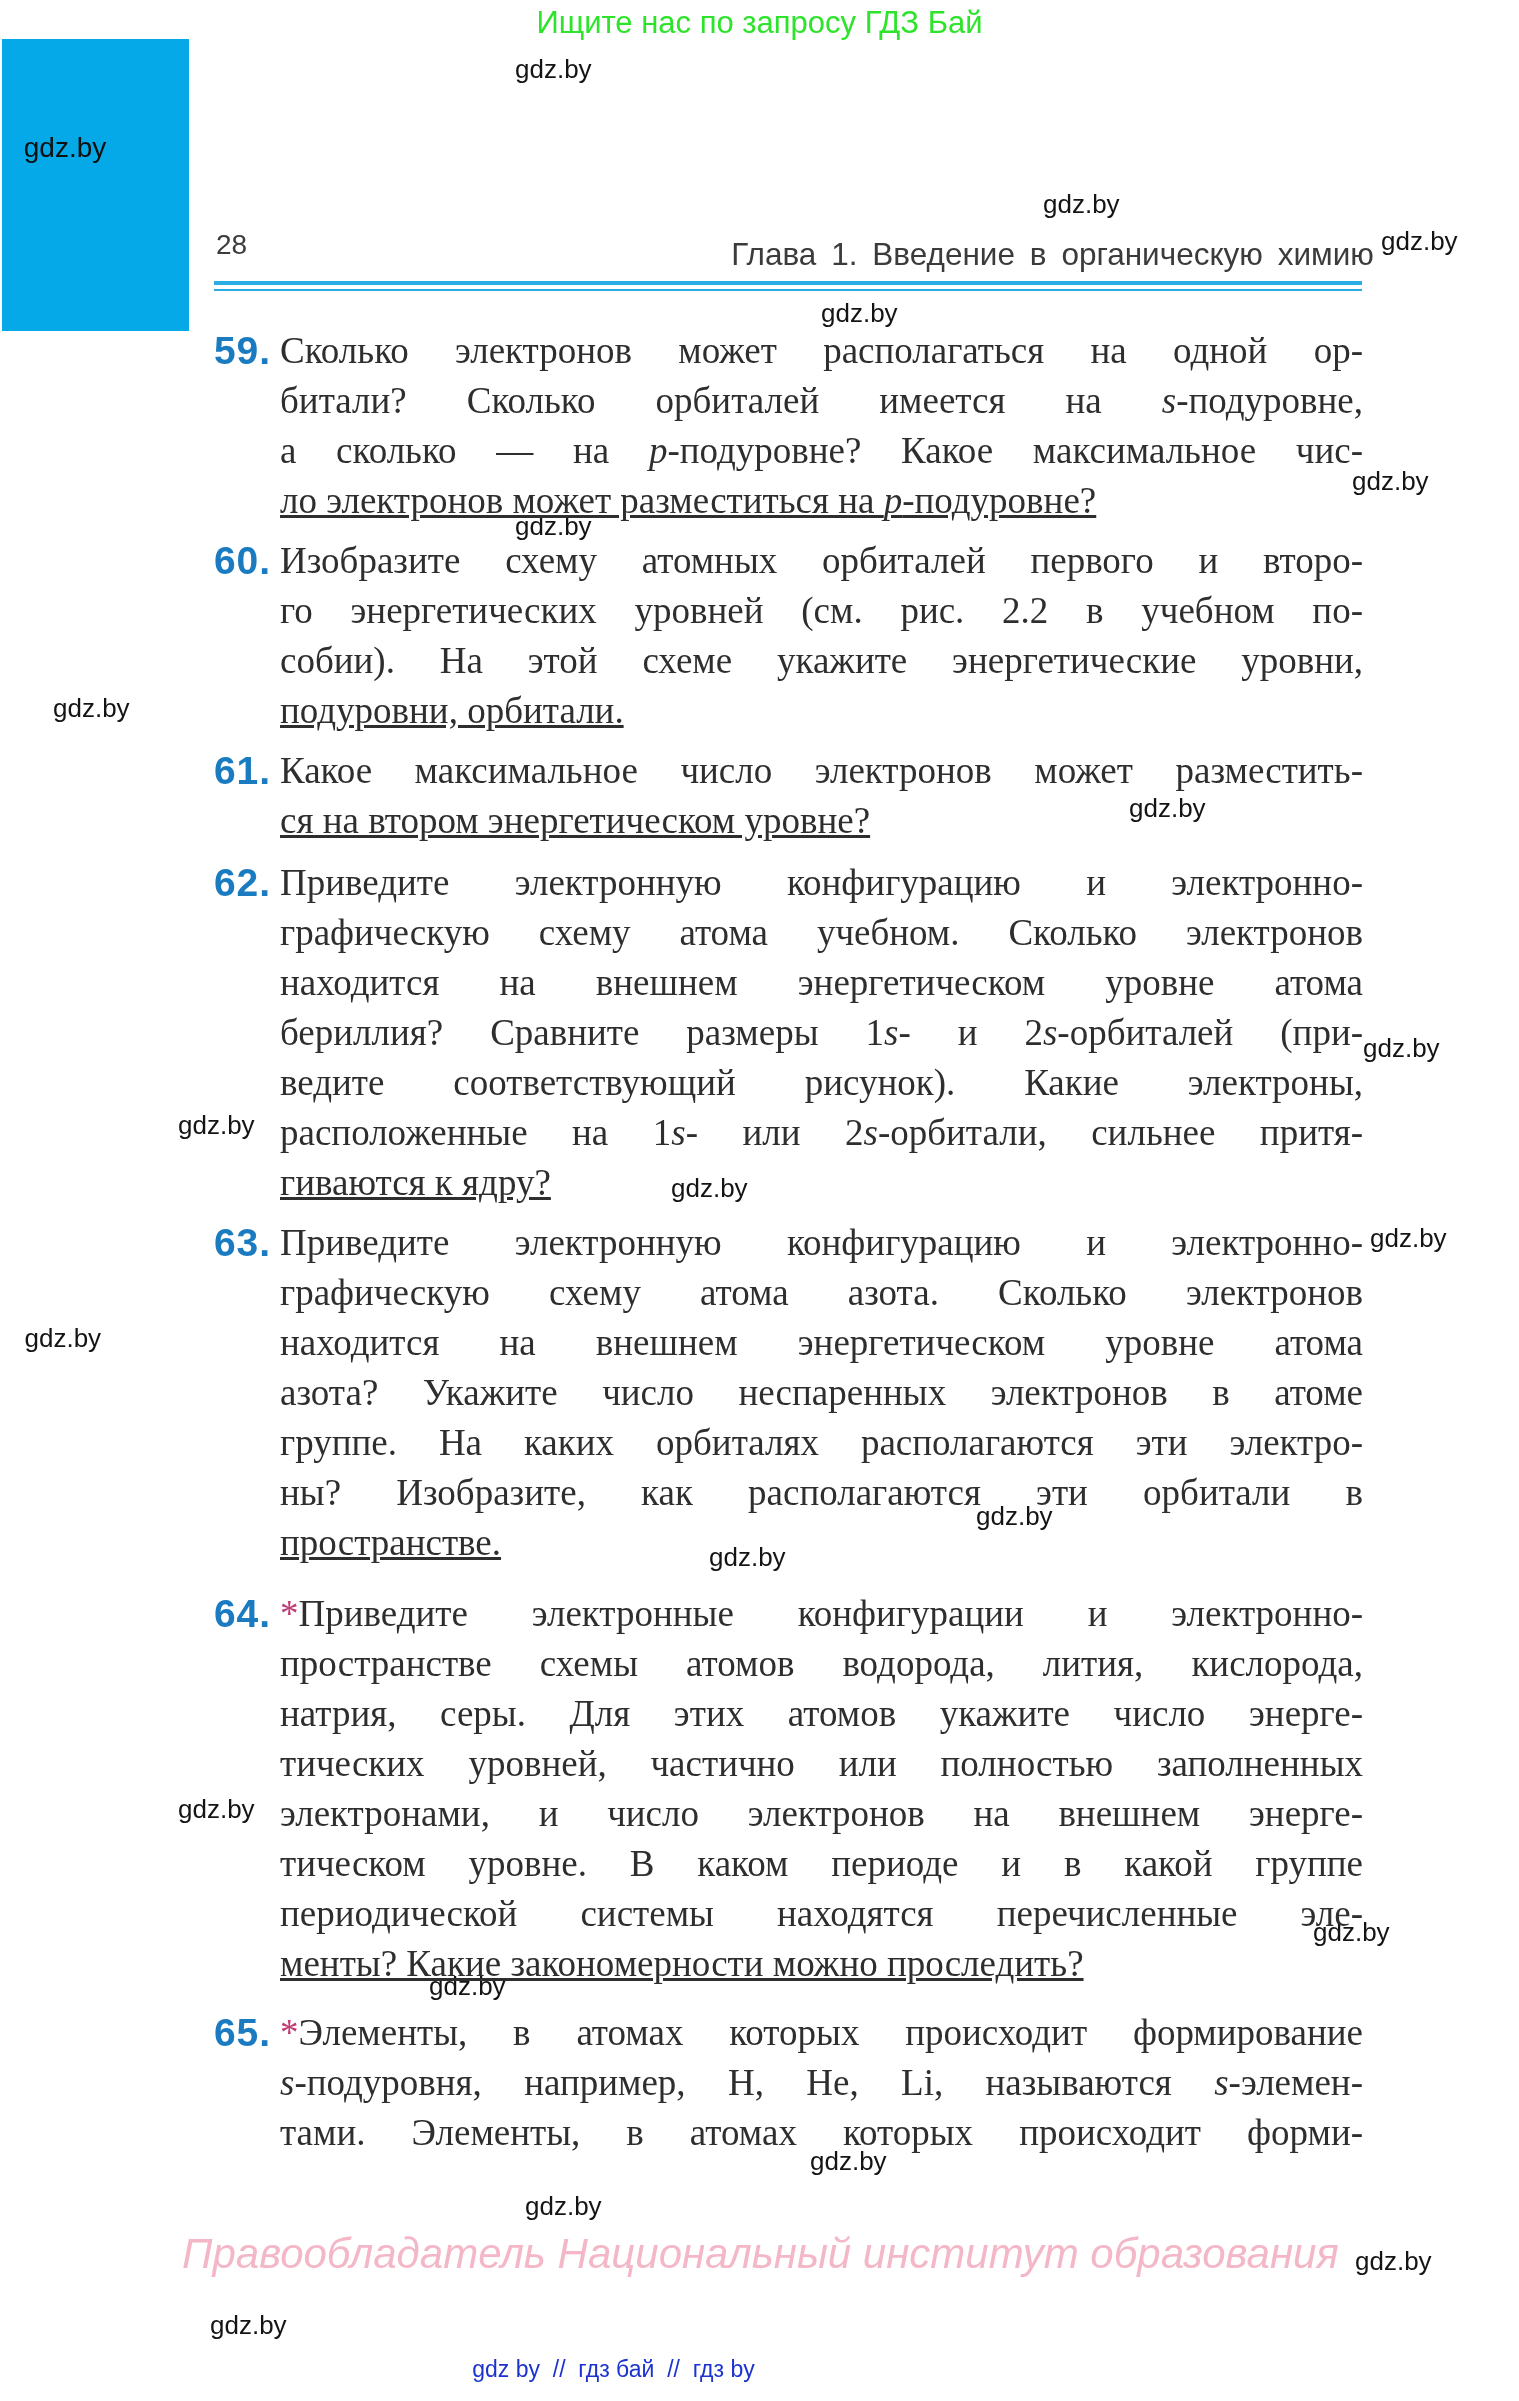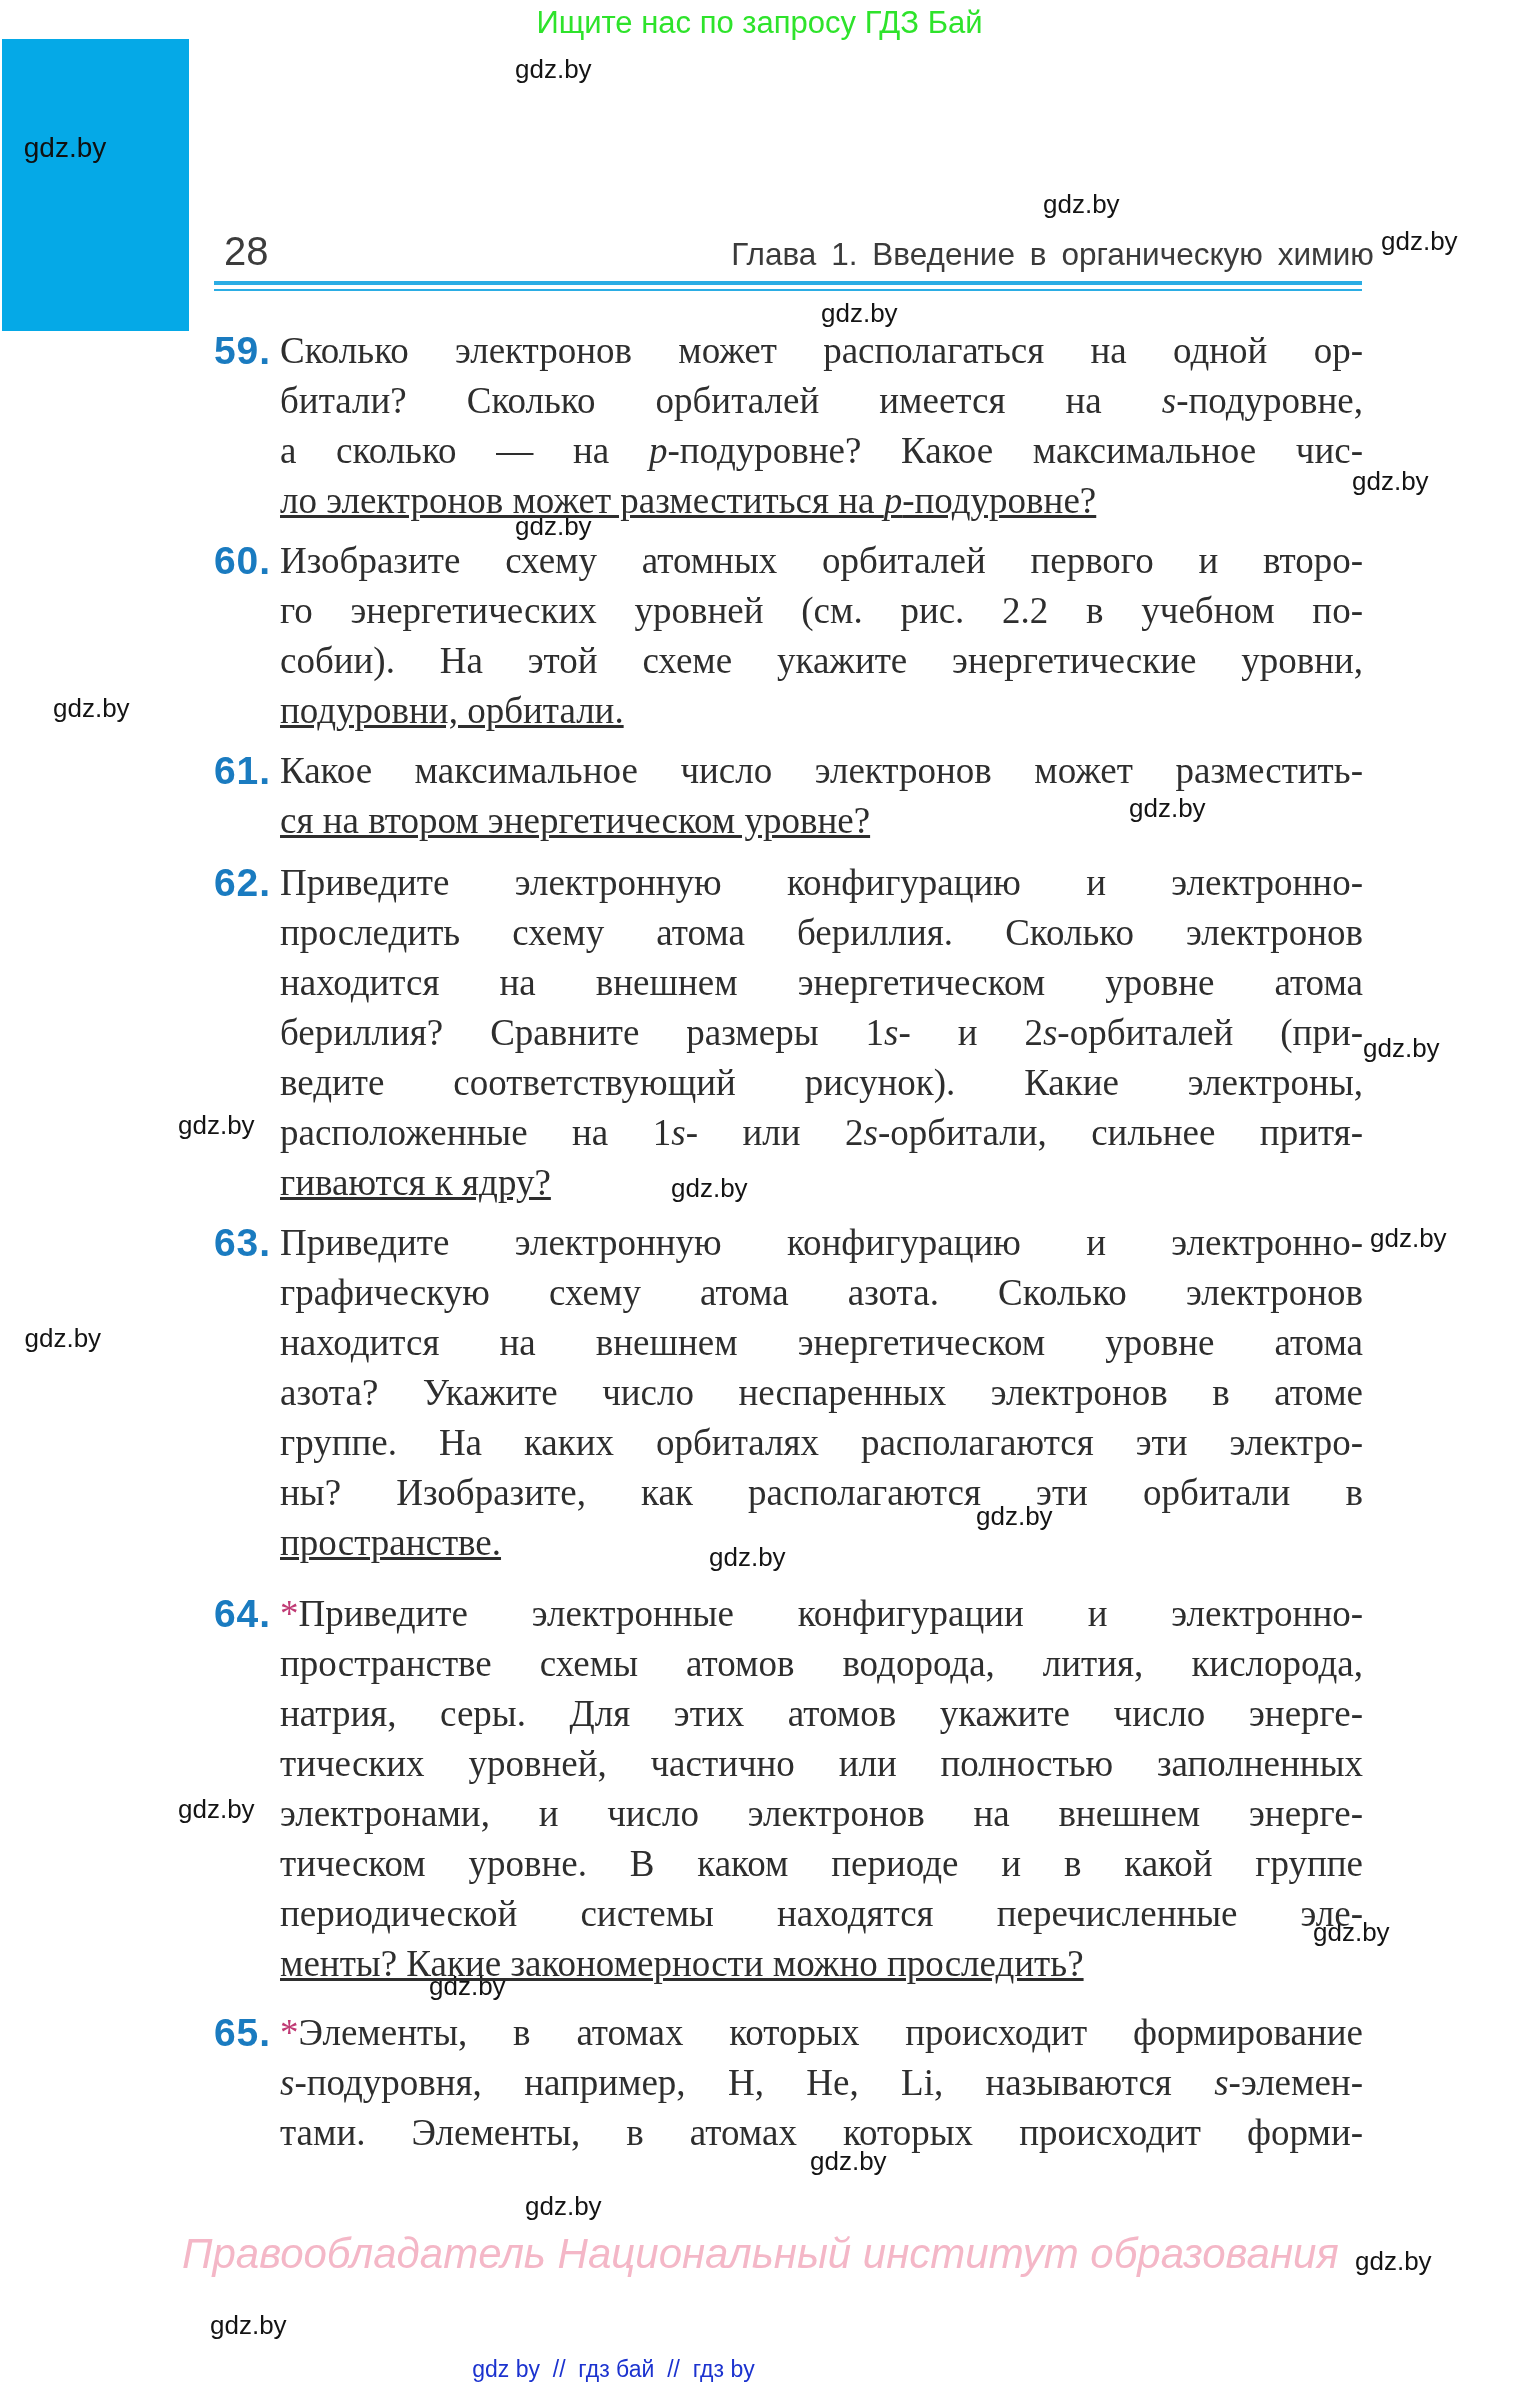--- a/index.html
+++ b/index.html
@@ -7,21 +7,21 @@
         font-family:"Liberation Sans",sans-serif;}
 
   .banner{position:absolute;left:0;top:5.3px;width:1519px;text-align:center;
           font-size:31px;color:#2ee32b;}
 
   .brand-box{position:absolute;left:1.8px;top:39px;width:187px;height:292px;background:#05a9e7;}
   .brand-box .label{position:absolute;left:22px;top:93px;font-size:28px;color:#101010;}
 
   .wm{position:absolute;font-size:26px;color:#141414;white-space:nowrap;}
 
-  .page-number{position:absolute;left:224px;top:229px;font-size:40px;color:#3c3c3c;}
+  .page-number{position:absolute;left:216px;top:229px;font-size:28px;color:#3c3c3c;}
   .chapter-title{position:absolute;left:613px;top:236px;width:761px;text-align:right;
                  font-size:31.5px;color:#3b3b3b;word-spacing:6.1px;white-space:nowrap;}
   .header-rule{position:absolute;left:214px;top:281px;width:1148px;height:4.4px;
                border-top:4.4px solid #2bade4;border-bottom:2.6px solid #2bade4;}
 
   .question{position:absolute;left:214px;width:1148px;}
   .qnum{position:absolute;left:0;top:0;font-weight:bold;font-size:39px;line-height:50px;
         color:#1a7bc0;letter-spacing:0.9px;}
   .qtext{margin-left:66px;width:1083px;font-family:"Liberation Serif",serif;
          font-size:37px;line-height:50px;color:#2e2e2e;}
@@ -98,21 +98,21 @@
     <div class="qtext">
         <div class="tline">Какое максимальное число электронов может разместить-</div>
         <div class="tline tline-last">ся на втором энергетическом уровне?</div>
       </div>
   </div>
 
   <div class="question" style="top:858px">
     <span class="qnum">62.</span>
     <div class="qtext">
         <div class="tline">Приведите электронную конфигурацию и электронно-</div>
-        <div class="tline">проследить схему атома бериллия. Сколько электронов</div>
+        <div class="tline">графическую схему атома учебном. Сколько электронов</div>
         <div class="tline">находится на внешнем энергетическом уровне атома</div>
         <div class="tline">бериллия? Сравните размеры 1<i>s</i>- и 2<i>s</i>-орбиталей (при-</div>
         <div class="tline">ведите соответствующий рисунок). Какие электроны,</div>
         <div class="tline">расположенные на 1<i>s</i>- или 2<i>s</i>-орбитали, сильнее притя-</div>
         <div class="tline tline-last">гиваются к ядру?</div>
       </div>
   </div>
 
   <div class="question" style="top:1218px">
     <span class="qnum">63.</span>

